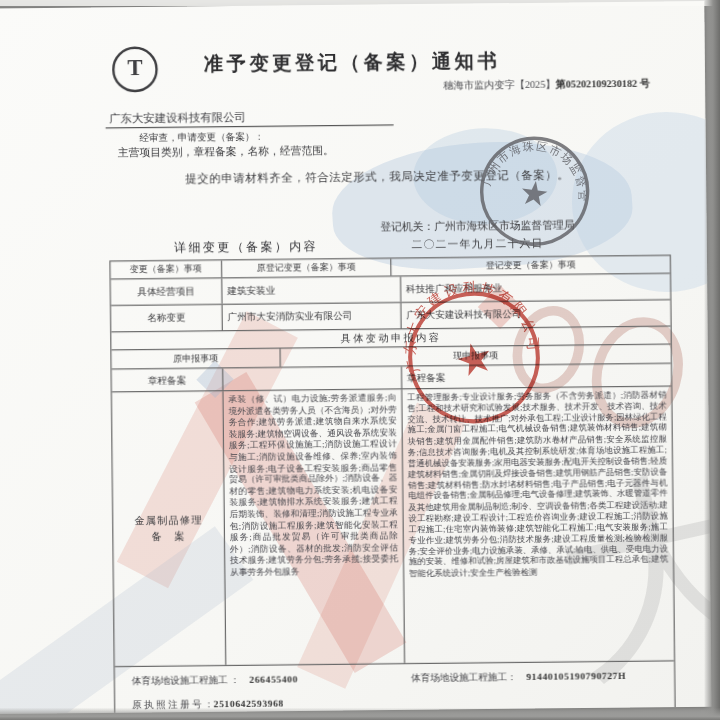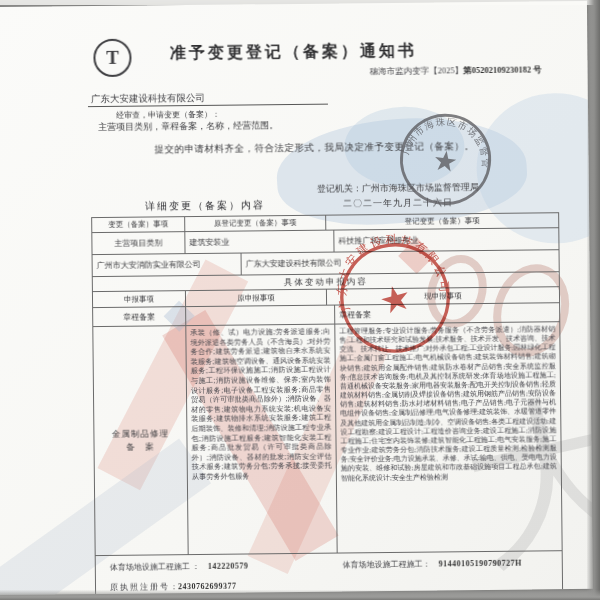--- a/index.html
+++ b/index.html
@@ -125,36 +125,36 @@
 
     <div class="abs tbl">
 
       <div class="trow" style="height:14px">
         <div class="c1 fs75 hd-c">变更（备案）事项</div>
         <div class="c2 fs75 hd-c">原登记变更（备案）事项</div>
         <div class="c3 fs75 hd-c">登记变更（备案）事项</div>
       </div>
 
       <div class="trow" style="height:21px">
-        <div class="c1 fs8">主营项目类别</div>
+        <div class="c1 fs8">具体经营项目</div>
         <div class="c2 fs8 cell-pad" style="display:flex;align-items:center">建筑安装业</div>
         <div class="c3 fs8 cell-pad" style="display:flex;align-items:center">科技推广和应用服务业</div>
       </div>
 
       <div class="trow" style="height:21px">
+        <div class="c1 fs8">名称变更</div>
         <div class="c2 fs8 cell-pad" style="display:flex;align-items:center">广州市大安消防实业有限公司</div>
         <div class="c3 fs8 cell-pad" style="display:flex;align-items:center">广东大安建设科技有限公司</div>
       </div>
 
       <div class="trow" style="height:14px">
         <div class="span-hd">具体变动申报内容</div>
       </div>
 
       <div class="trow" style="height:15px">
-        <div class="c1 fs75 hd-c">申报事项</div>
         <div class="c2 fs75 hd-c">原申报事项</div>
         <div class="c3 fs75 hd-c">现申报事项</div>
       </div>
 
       <div class="trow" style="height:18px">
         <div class="c1 fs8">章程备案</div>
         <div class="c2 fs8 cell-pad"></div>
         <div class="c3 fs8 cell-pad" style="display:flex;align-items:center">章程备案</div>
       </div>
 
@@ -163,25 +163,25 @@
           <span>金属制品修理</span>
           <span>备　案</span>
         </div>
         <div class="c2 longtxt">承装（修、试）电力设施;劳务派遣服务;向境外派遣各类劳务人员（不含海员）;对外劳务合作;建筑劳务派遣;建筑物自来水系统安装服务;建筑物空调设备、通风设备系统安装服务;工程环保设施施工;消防设施工程设计与施工;消防设施设备维修、保养;室内装饰设计服务;电子设备工程安装服务;商品零售贸易（许可审批类商品除外）;消防设备、器材的零售;建筑物电力系统安装;机电设备安装服务;建筑物排水系统安装服务;建筑工程后期装饰、装修和清理;消防设施工程专业承包;消防设施工程服务;建筑智能化安装工程服务;商品批发贸易（许可审批类商品除外）;消防设备、器材的批发;消防安全评估技术服务;建筑劳务分包;劳务承揽;接受委托从事劳务外包服务</div>
         <div class="c3 longtxt right">工程管理服务;专业设计服务;劳务服务（不含劳务派遣）;消防器材销售;工程和技术研究和试验发展;技术服务、技术开发、技术咨询、技术交流、技术转让、技术推广;对外承包工程;工业设计服务;园林绿化工程施工;金属门窗工程施工;电气机械设备销售;建筑装饰材料销售;建筑砌块销售;建筑用金属配件销售;建筑防水卷材产品销售;安全系统监控服务;信息技术咨询服务;电机及其控制系统研发;体育场地设施工程施工;普通机械设备安装服务;家用电器安装服务;配电开关控制设备销售;轻质建筑材料销售;金属切削及焊接设备销售;建筑用钢筋产品销售;安防设备销售;建筑材料销售;防水封堵材料销售;电子产品销售;电子元器件与机电组件设备销售;金属制品修理;电气设备修理;建筑装饰、水暖管道零件及其他建筑用金属制品制造;制冷、空调设备销售;各类工程建设活动;建设工程勘察;建设工程设计;工程造价咨询业务;建设工程施工;消防设施工程施工;住宅室内装饰装修;建筑智能化工程施工;电气安装服务;施工专业作业;建筑劳务分包;消防技术服务;建设工程质量检测;检验检测服务;安全评价业务;电力设施承装、承修、承试:输电、供电、受电电力设施的安装、维修和试验;房屋建筑和市政基础设施项目工程总承包;建筑智能化系统设计;安全生产检验检测</div>
       </div>
 
       <div class="trow" style="height:44px">
         <div class="codes" style="width:100%">
           <div class="row1">
-            <span><span>体育场地设施工程施工 ：</span>　<b>142220579</b></span>
+            <span><span>体育场地设施工程施工 ：</span>　<b>266455400</b></span>
             <span><span>体育场地设施工程施工：</span>　<b>91440105190790727H</b></span>
           </div>
           <div class="row2">
-            <span><span>原 执 照 注 册 号 ：</span><b>2430762699377</b></span>
+            <span><span>原 执 照 注 册 号 ：</span><b>2510642593968</b></span>
           </div>
         </div>
       </div>
     </div>
 
     <div class="abs hint">重要提示：</div>
 
   </div>
 
   <div class="abs stamp" style="left:402px;top:108px;width:98px;height:98px;opacity:.78;transform:rotate(8deg);">

